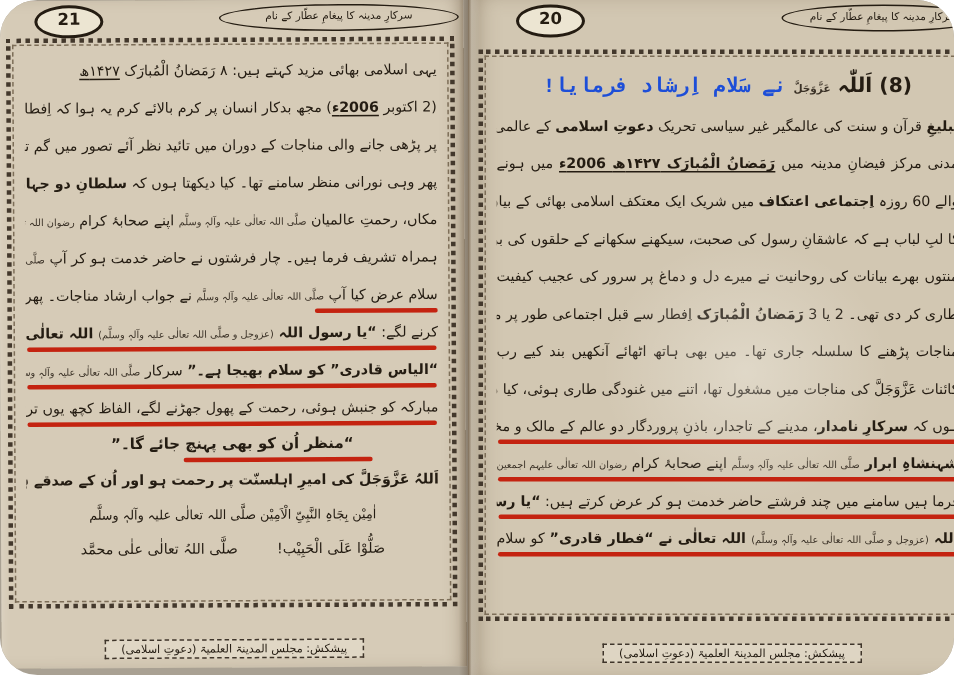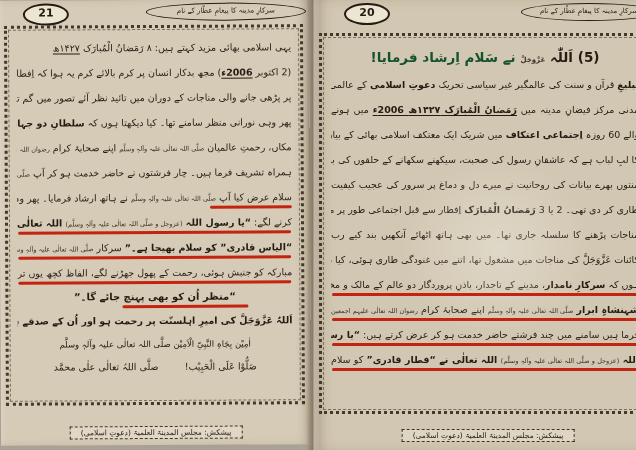--- a/index.html
+++ b/index.html
@@ -1,17 +1,17 @@
 <!DOCTYPE html>
 <html lang="ur"><head>
 <meta charset="utf-8">
 <style>
   html,body{margin:0;padding:0;}
   .canvas{position:relative;width:636px;height:450px;background:#a9a193;overflow:hidden;
-          font-family:"DejaVu Sans",sans-serif;}
+          font-family:"DejaVu Sans",sans-serif;border-radius:25px;}
   
   .page{position:absolute;color:#241c12;}
   #pageL{left:0;top:0;width:310px;height:445px;background:#d6cbb7;transform:rotate(-0.3deg);
          box-shadow:inset -8px 0 12px -6px rgba(90,70,45,.5), inset 4px 0 8px -5px rgba(255,255,255,.35);}
   #pageR{left:312px;top:0;width:352px;height:450px;background:#d2c7b2;
          box-shadow:inset 12px 0 16px -8px rgba(90,70,45,.55);}
   #pageR .edge-strip{position:absolute;right:0;top:0;bottom:0;width:13px;
          background:linear-gradient(to right,rgba(70,50,30,0),#6b5136 55%,#33241636);
          background:linear-gradient(to right,rgba(70,50,30,0),#6b5136 55%,#332416);}
   #pageR .glare{position:absolute;left:25%;top:35%;width:55%;height:40%;pointer-events:none;
@@ -39,21 +39,21 @@
   .hn{font-size:6.5px;color:#3b3227;}
   .quote{height:24px;line-height:24px;font-weight:bold;font-size:10px;}
   .dua{height:24px;line-height:24px;font-weight:bold;}
   .ameen{height:22px;line-height:22px;font-size:8.5px;}
   .salawat{height:24px;line-height:24px;font-size:9.5px;}
   .salawat .gap{margin-right:26px;}
   
   .title{height:29px;line-height:29px;text-align:center;text-align-last:center;font-weight:bold;
          font-size:13.5px;white-space:nowrap;overflow:hidden;}
   .title .hn{font-size:7px;}
-  .title .tred{color:#14532d;}
+  .title .tred{color:#1d4ed8;font-family:Liberation Mono, monospace;}
   
   .redline{position:absolute;height:3px;background:#c42310;bottom:1px;border-radius:2px;z-index:2;}
   .rl-full{right:1px;left:1px;}
   .rl-right{right:0;width:30%;}
   .rl-q{right:16%;width:46%;}
   .rl-end{right:10%;width:58%;}
   
   .footerbox{position:absolute;left:50%;transform:translateX(-50%);border:1px dashed #3f352a;
              padding:1px 10px;font-size:7.5px;white-space:nowrap;direction:rtl;
              background:rgba(238,231,216,.45);}
@@ -79,21 +79,21 @@
         <div class="ln"><span>(2 اکتوبر </span><span class="u b">2006ء</span><span>) مجھ بدکار انسان پر کرم بالائے کرم یہ ہوا کہ اِفطار سے قبل اجتماعی طور</span></div>
 
         <div class="ln">پر پڑھی جانے والی مناجات کے دوران میں تائید نظر آئے تصور میں گم تھا کہ ایک بار</div>
 
         <div class="ln"><span>پھر وہی نورانی منظر سامنے تھا۔ کیا دیکھتا ہوں کہ </span><span class="b">سلطانِ دو جہاں</span></div>
 
         <div class="ln"><span>مکاں، رحمتِ عالمیان </span><span class="hn">صلَّی اللہ تعالٰی علیہ وآلہٖ وسلَّم</span><span> اپنے صحابۂ کرام </span><span class="hn">رضوان اللہ تعالٰی علیہم اجمعین</span></div>
 
         <div class="ln"><span>ہمراہ تشریف فرما ہیں۔ چار فرشتوں نے حاضر خدمت ہو کر آپ </span><span class="hn">صلَّی اللہ تعالٰی علیہ وآلہٖ وسلَّم</span></div>
 
-        <div class="ln"><span>سلام عرض کیا آپ </span><span class="hn">صلَّی اللہ تعالٰی علیہ وآلہٖ وسلَّم</span><span> نے ہاتھ ارشاد فرمایا۔ </span><span>پھر وہ فرشتے یہ عرض</span><div class="redline rl-right"></div></div>
+        <div class="ln"><span>سلام عرض کیا آپ </span><span class="hn">صلَّی اللہ تعالٰی علیہ وآلہٖ وسلَّم</span><span> نے جواب ارشاد مناجات۔ </span><span>پھر وہ فرشتے یہ عرض</span><div class="redline rl-right"></div></div>
 
         <div class="ln"><span>کرنے لگے: </span><span class="b">“یا رسول اللہ </span><span class="hn">(عزوجل و صلَّی اللہ تعالٰی علیہ وآلہٖ وسلَّم)</span><span class="b"> اللہ تعالٰی نے</span><div class="redline rl-full"></div></div>
 
         <div class="ln"><span class="b">“الیاس قادری” کو سلام بھیجا ہے۔”</span><span> سرکار </span><span class="hn">صلَّی اللہ تعالٰی علیہ وآلہٖ وسلَّم</span><div class="redline rl-full"></div></div>
 
         <div class="ln"><span>مبارکہ کو جنبش ہوئی، رحمت کے پھول جھڑنے لگے، الفاظ کچھ یوں ترتیب پائے:</span><div class="redline rl-full"></div></div>
 
         <div class="ln center quote"><span>“منظر اُن کو بھی پہنچ جائے گا۔”</span><div class="redline rl-q"></div></div>
 
         <div class="ln dua">اَللہُ عَزَّوَجَلَّ کی امیرِ اہلسنّت پر رحمت ہو اور اُن کے صدقے ہماری مغفرت ہو</div>
@@ -108,21 +108,21 @@
     <div class="footerbox" id="footL">پیشکش: مجلس المدینۃ العلمیۃ (دعوتِ اسلامی)</div>
   </div>
 
   <div class="page" id="pageR">
     <div class="numbadge" id="numR">20</div>
     <div class="runhead" id="runR">سرکارِ مدینہ کا پیغامِ عطّار کے نام</div>
 
     <div class="frame" id="frameR">
       <div class="bodytext">
 
-        <div class="title"><span>(5) اَللّٰہ</span> <span class="hn">عَزَّوَجَلَّ</span> <span class="tred">نے سَلام اِرشاد فرمایا!</span></div>
+        <div class="title"><span>(8) اَللّٰہ</span> <span class="hn">عَزَّوَجَلَّ</span> <span class="tred">نے سَلام اِرشاد فرمایا!</span></div>
 
         <div class="ln"><span class="b">تبلیغِ</span><span> قرآن و سنت کی عالمگیر غیر سیاسی تحریک </span><span class="b">دعوتِ اسلامی</span><span> کے عالمی</span></div>
 
         <div class="ln"><span>مدنی مرکز فیضانِ مدینہ میں </span><span class="b u">رَمَضانُ الْمُبارَک ۱۴۲۷ھ</span><span class="b u"> 2006ء</span><span> میں ہونے</span></div>
 
         <div class="ln"><span>والے 60 روزہ </span><span class="b">اِجتماعی اعتکاف</span><span> میں شریک ایک معتکف اسلامی بھائی کے بیان</span></div>
 
         <div class="ln">کا لبِ لباب ہے کہ عاشقانِ رسول کی صحبت، سیکھنے سکھانے کے حلقوں کی برکت اور</div>
         <div class="ln">منتوں بھرے بیانات کی روحانیت نے میرے دل و دماغ پر سرور کی عجیب کیفیت</div>
 

